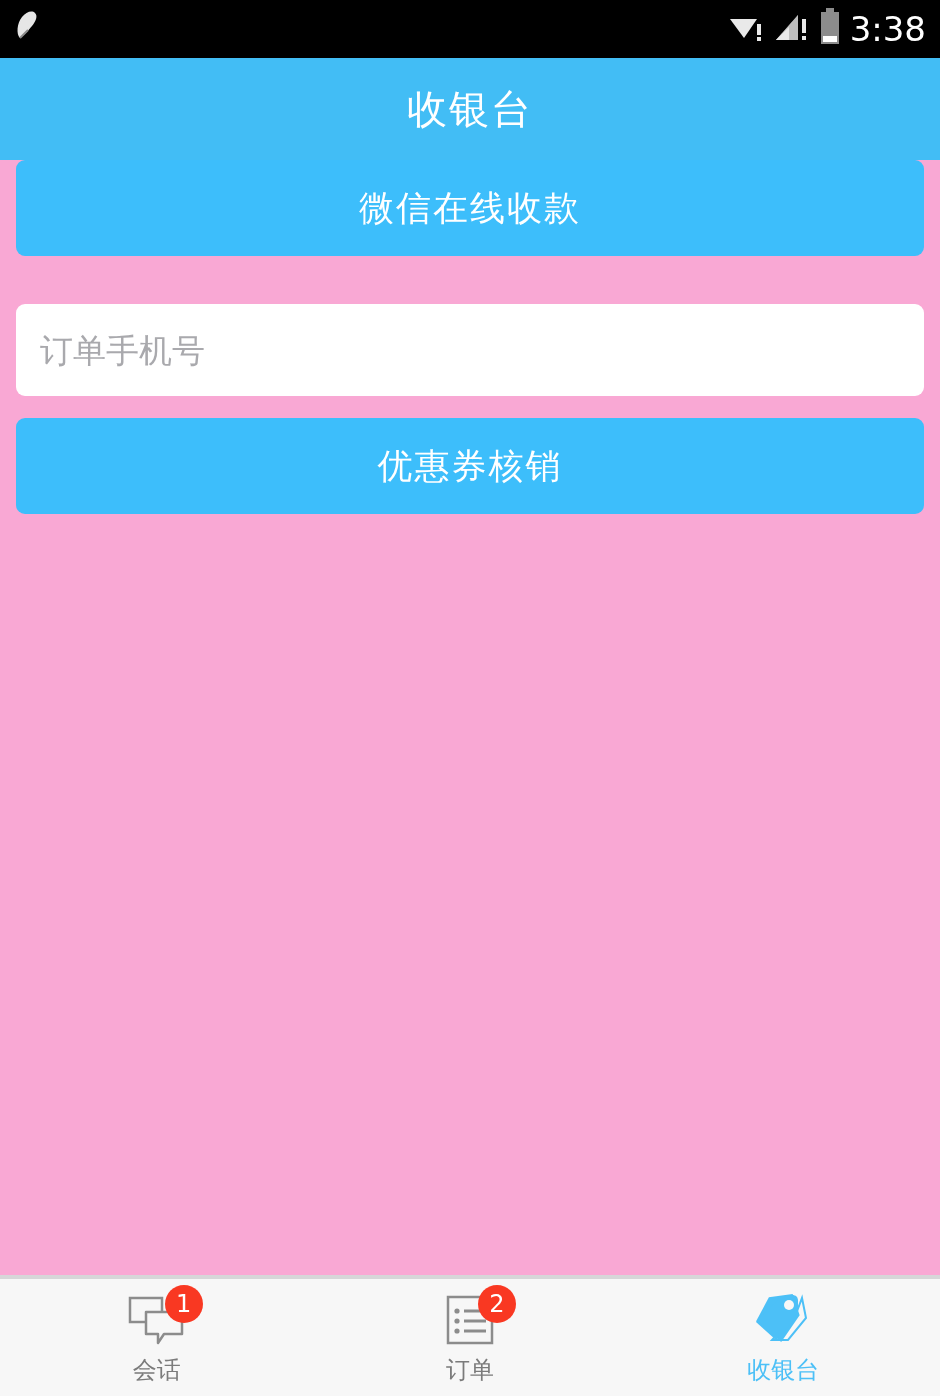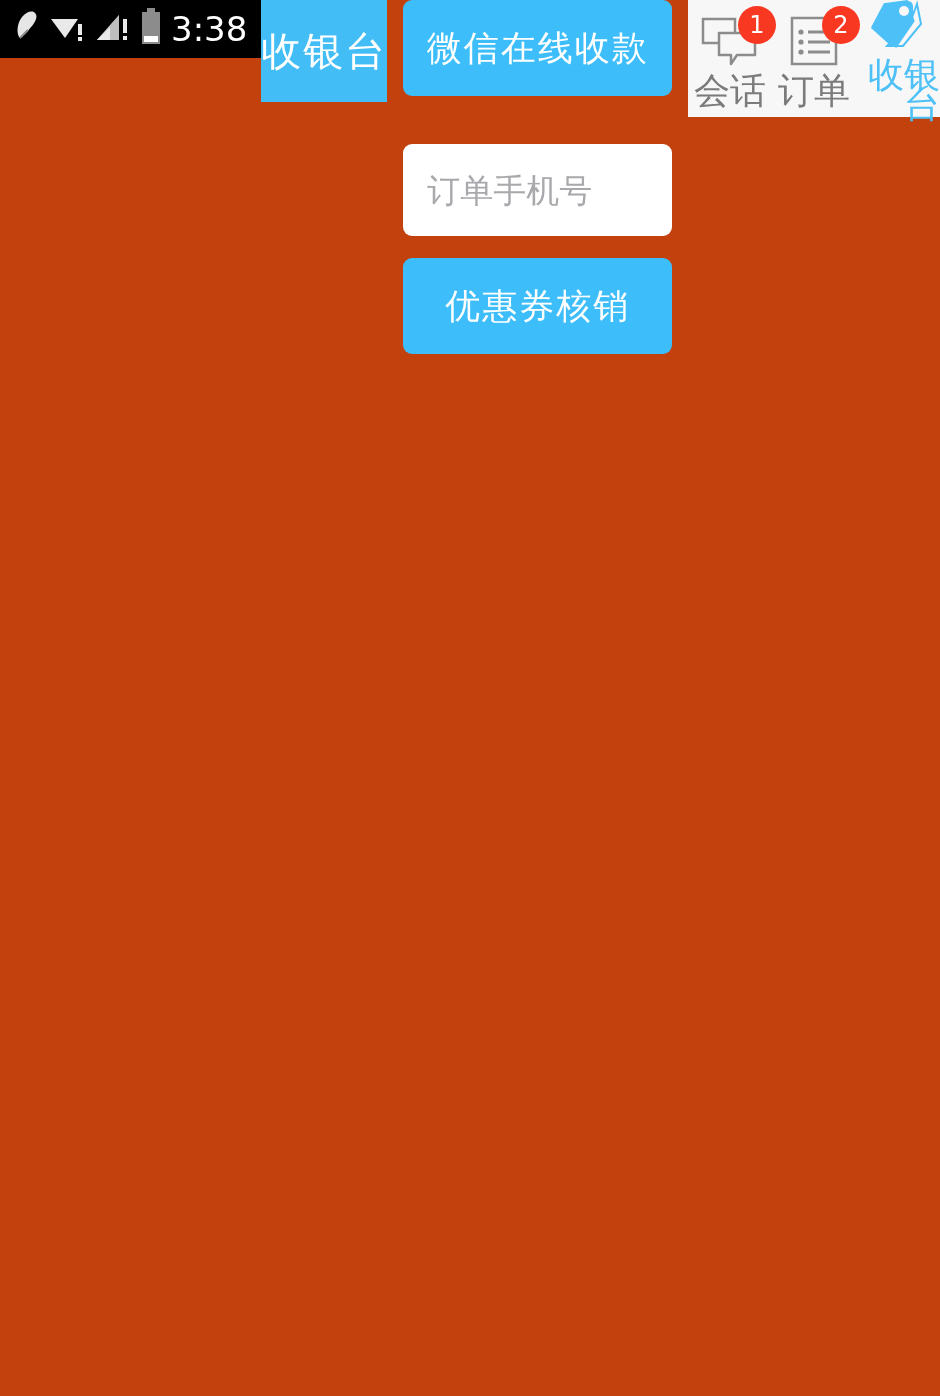--- a/index.html
+++ b/index.html
@@ -9,23 +9,23 @@
     height: 1396px;
     overflow: hidden;
     background: #eeeef1;
     font-family: "DejaVu Sans", "Liberation Sans", sans-serif;
   }
 
   .phone {
     position: relative;
     width: 940px;
     height: 1396px;
-    background: #c2410c;
-    display: flex;
-    flex-direction: row;
+    background: #f9a8d4;
+    display: flex;
+    flex-direction: column;
   }
 
   
   .status-bar {
     height: 58px;
     background: #000000;
     display: flex;
     align-items: center;
     padding: 0 14px 0 10px;
     flex: 0 0 auto;
@@ -137,21 +137,21 @@
   }
   .nav-icon-wrap {
     position: relative;
     width: 64px;
     height: 60px;
     display: flex;
     align-items: center;
     justify-content: center;
   }
   .nav-label {
-    font-size: 36px;
+    font-size: 24px;
     color: #7b7b7b;
     line-height: 30px;
     text-align: right;
   }
   .nav-label.active { color: #4cc0f7; }
   .badge {
     position: absolute;
     top: -6px;
     right: -14px;
     min-width: 38px;

